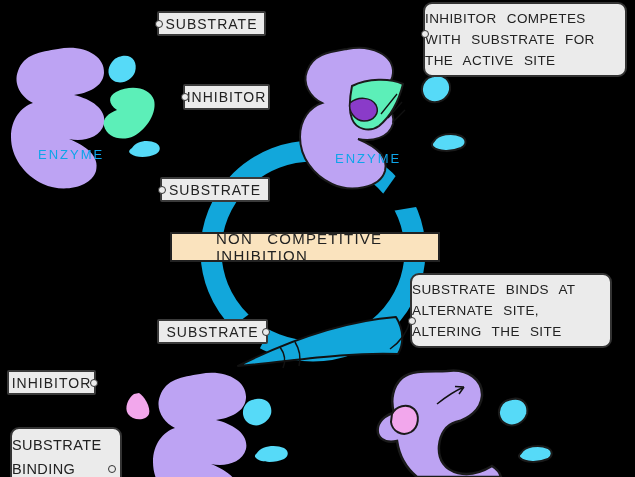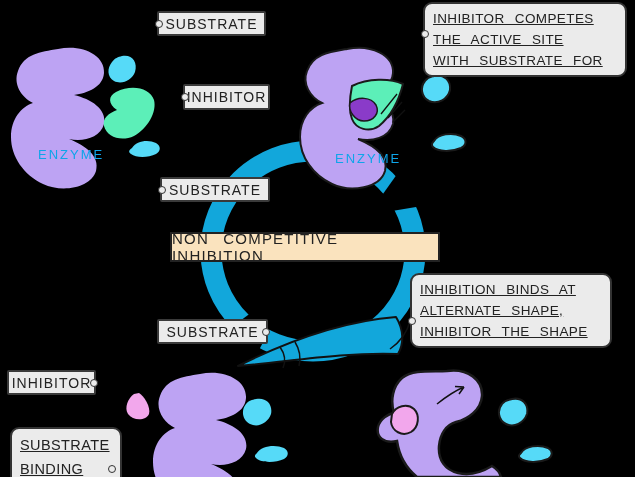--- a/index.html
+++ b/index.html
@@ -35,21 +35,21 @@
   }
   .hole-left{left:-4px;top:50%;margin-top:-4px;}
   .hole-right{right:-4px;top:50%;margin-top:-4px;}
 
   .callout{
     position:absolute;z-index:2;
     background:var(--tag-bg,#ebebeb);
     border:2px solid #333;border-radius:9px;
     color:var(--text,#222);
     font-size:13.5px;line-height:21px;letter-spacing:.4px;word-spacing:6px;
-    padding:4px 8px;box-sizing:border-box;text-decoration:underline;
+    padding:4px 0;box-sizing:border-box;
   }
   .enzyme-label{
     position:absolute;z-index:2;color:#0ea5e9;
     font-size:13px;letter-spacing:2px;
   }
 </style>
 </head>
 <body>
 
 <div class="stage">
@@ -84,21 +84,21 @@
     <path d="M256,399 C266,397 273,404 271,414 C268,423 258,428 250,424 C242,420 241,410 246,404 C249,400 252,400 256,399 Z" style="fill:var(--substrate-cyan)"></path>
     <path d="M257,453 C261,446 275,444 284,448 C289,451 289,456 284,459 C275,463 261,463 256,458 C254,456 255,455 257,453 Z" style="fill:var(--substrate-cyan)"></path>
 
     <path d="M447,371 C468,368 483,380 482,396 C481,410 468,419 456,422 C446,425 440,434 439,446 C438,460 445,470 458,473 C470,476 482,472 492,466 C497,469 500,473 501,477 L417,477 C406,468 399,455 397,441 C384,444 376,437 378,427 C380,419 388,414 394,413 C390,400 393,386 402,378 C414,369 432,372 447,371 Z" style="fill:var(--enzyme-purple);stroke:var(--outline);stroke-width:2.5"></path>
     <path d="M392,414 C396,406 407,403 414,409 C420,415 419,427 411,432 C402,437 392,431 391,422 Z" style="fill:var(--inhibitor-pink);stroke:var(--outline);stroke-width:2"></path>
     <path d="M437,404 Q452,392 464,387 M464,387 L455,386.5 M464,387 L459,394" style="fill:none;stroke:#111;stroke-width:1.5"></path>
     <path d="M512,399 C522,397 529,404 527,414 C524,423 514,428 506,424 C498,420 497,410 502,404 C505,400 508,400 512,399 Z" style="fill:var(--substrate-cyan);stroke:var(--outline);stroke-width:2"></path>
     <path d="M521,453 C525,446 539,444 548,448 C553,451 553,456 548,459 C539,463 525,463 520,458 C518,456 519,455 521,453 Z" style="fill:var(--substrate-cyan);stroke:var(--outline);stroke-width:2"></path>
   </svg>
 
-  <div class="banner" style="left:170px;top:232px;width:270px;height:30px;">NON COMPETITIVE INHIBITION</div>
+  <div class="banner" style="left:170px;top:232px;width:270px;height:30px;padding-left:44px;">NON COMPETITIVE INHIBITION</div>
 
   <div class="tag" style="left:157px;top:11px;width:109px;height:25px;">
     <span class="hole hole-left"></span>
     <span>SUBSTRATE</span>
   </div>
 
   <div class="tag" style="left:183px;top:84px;width:87px;height:26px;">
     <span class="hole hole-left"></span>
     <span>INHIBITOR</span>
   </div>
@@ -114,29 +114,29 @@
   </div>
 
   <div class="tag" style="left:7px;top:370px;width:89px;height:25px;">
     <span class="hole hole-right"></span>
     <span>INHIBITOR</span>
   </div>
 
   <div class="callout" style="left:423px;top:2px;width:204px;">
     <span class="hole" style="left:-4px;top:26px;"></span>
     <div>INHIBITOR COMPETES</div>
+    <div>WITH SUBSTRATE FOR</div>
     <div>THE ACTIVE SITE</div>
-    <div>WITH SUBSTRATE FOR</div>
   </div>
 
   <div class="callout" style="left:410px;top:273px;width:202px;">
     <span class="hole" style="left:-4px;top:42px;"></span>
-    <div>INHIBITION BINDS AT</div>
-    <div>ALTERNATE SHAPE,</div>
-    <div>INHIBITOR THE SHAPE</div>
+    <div>SUBSTRATE BINDS AT</div>
+    <div>ALTERNATE SITE,</div>
+    <div>ALTERING THE SITE</div>
   </div>
 
   <div class="callout" style="left:10px;top:427px;width:112px;height:60px;font-size:14.5px;line-height:24px;">
     <span class="hole" style="right:4px;top:36px;left:auto;"></span>
     <div>SUBSTRATE</div>
     <div>BINDING</div>
   </div>
 
   <div class="enzyme-label" style="left:38px;top:147px;">ENZYME</div>
   <div class="enzyme-label" style="left:335px;top:151px;">ENZYME</div>

